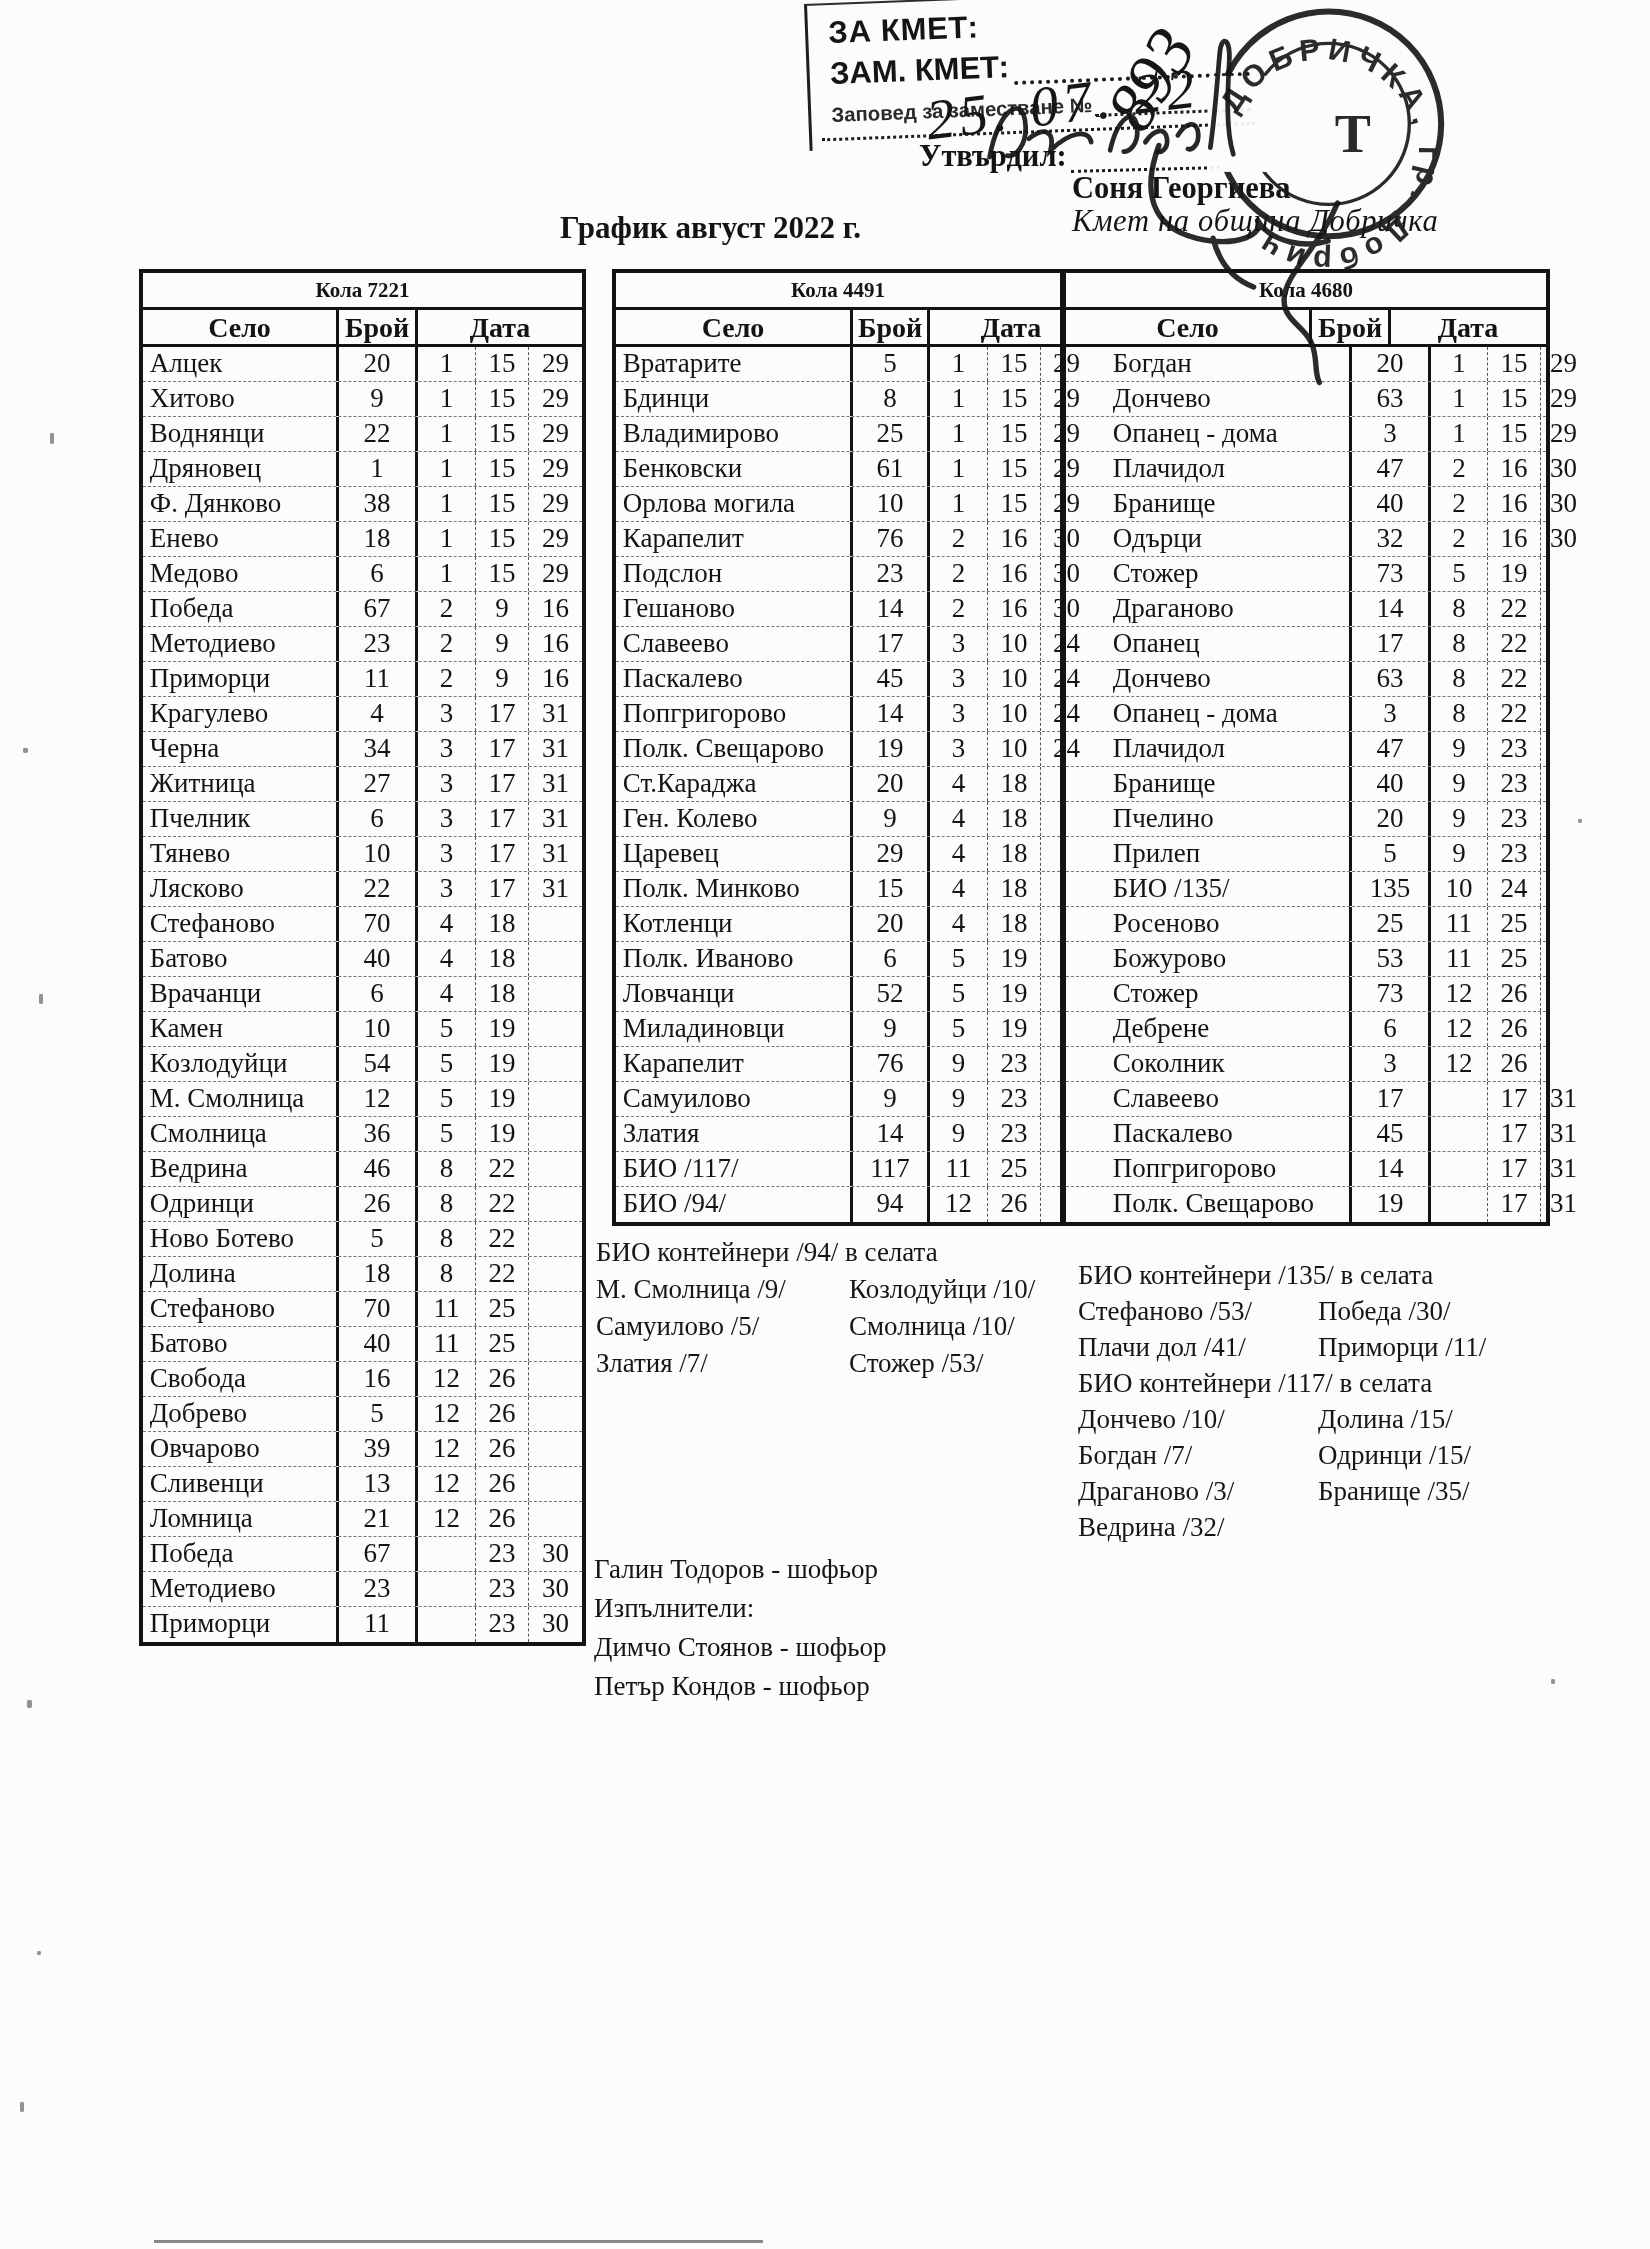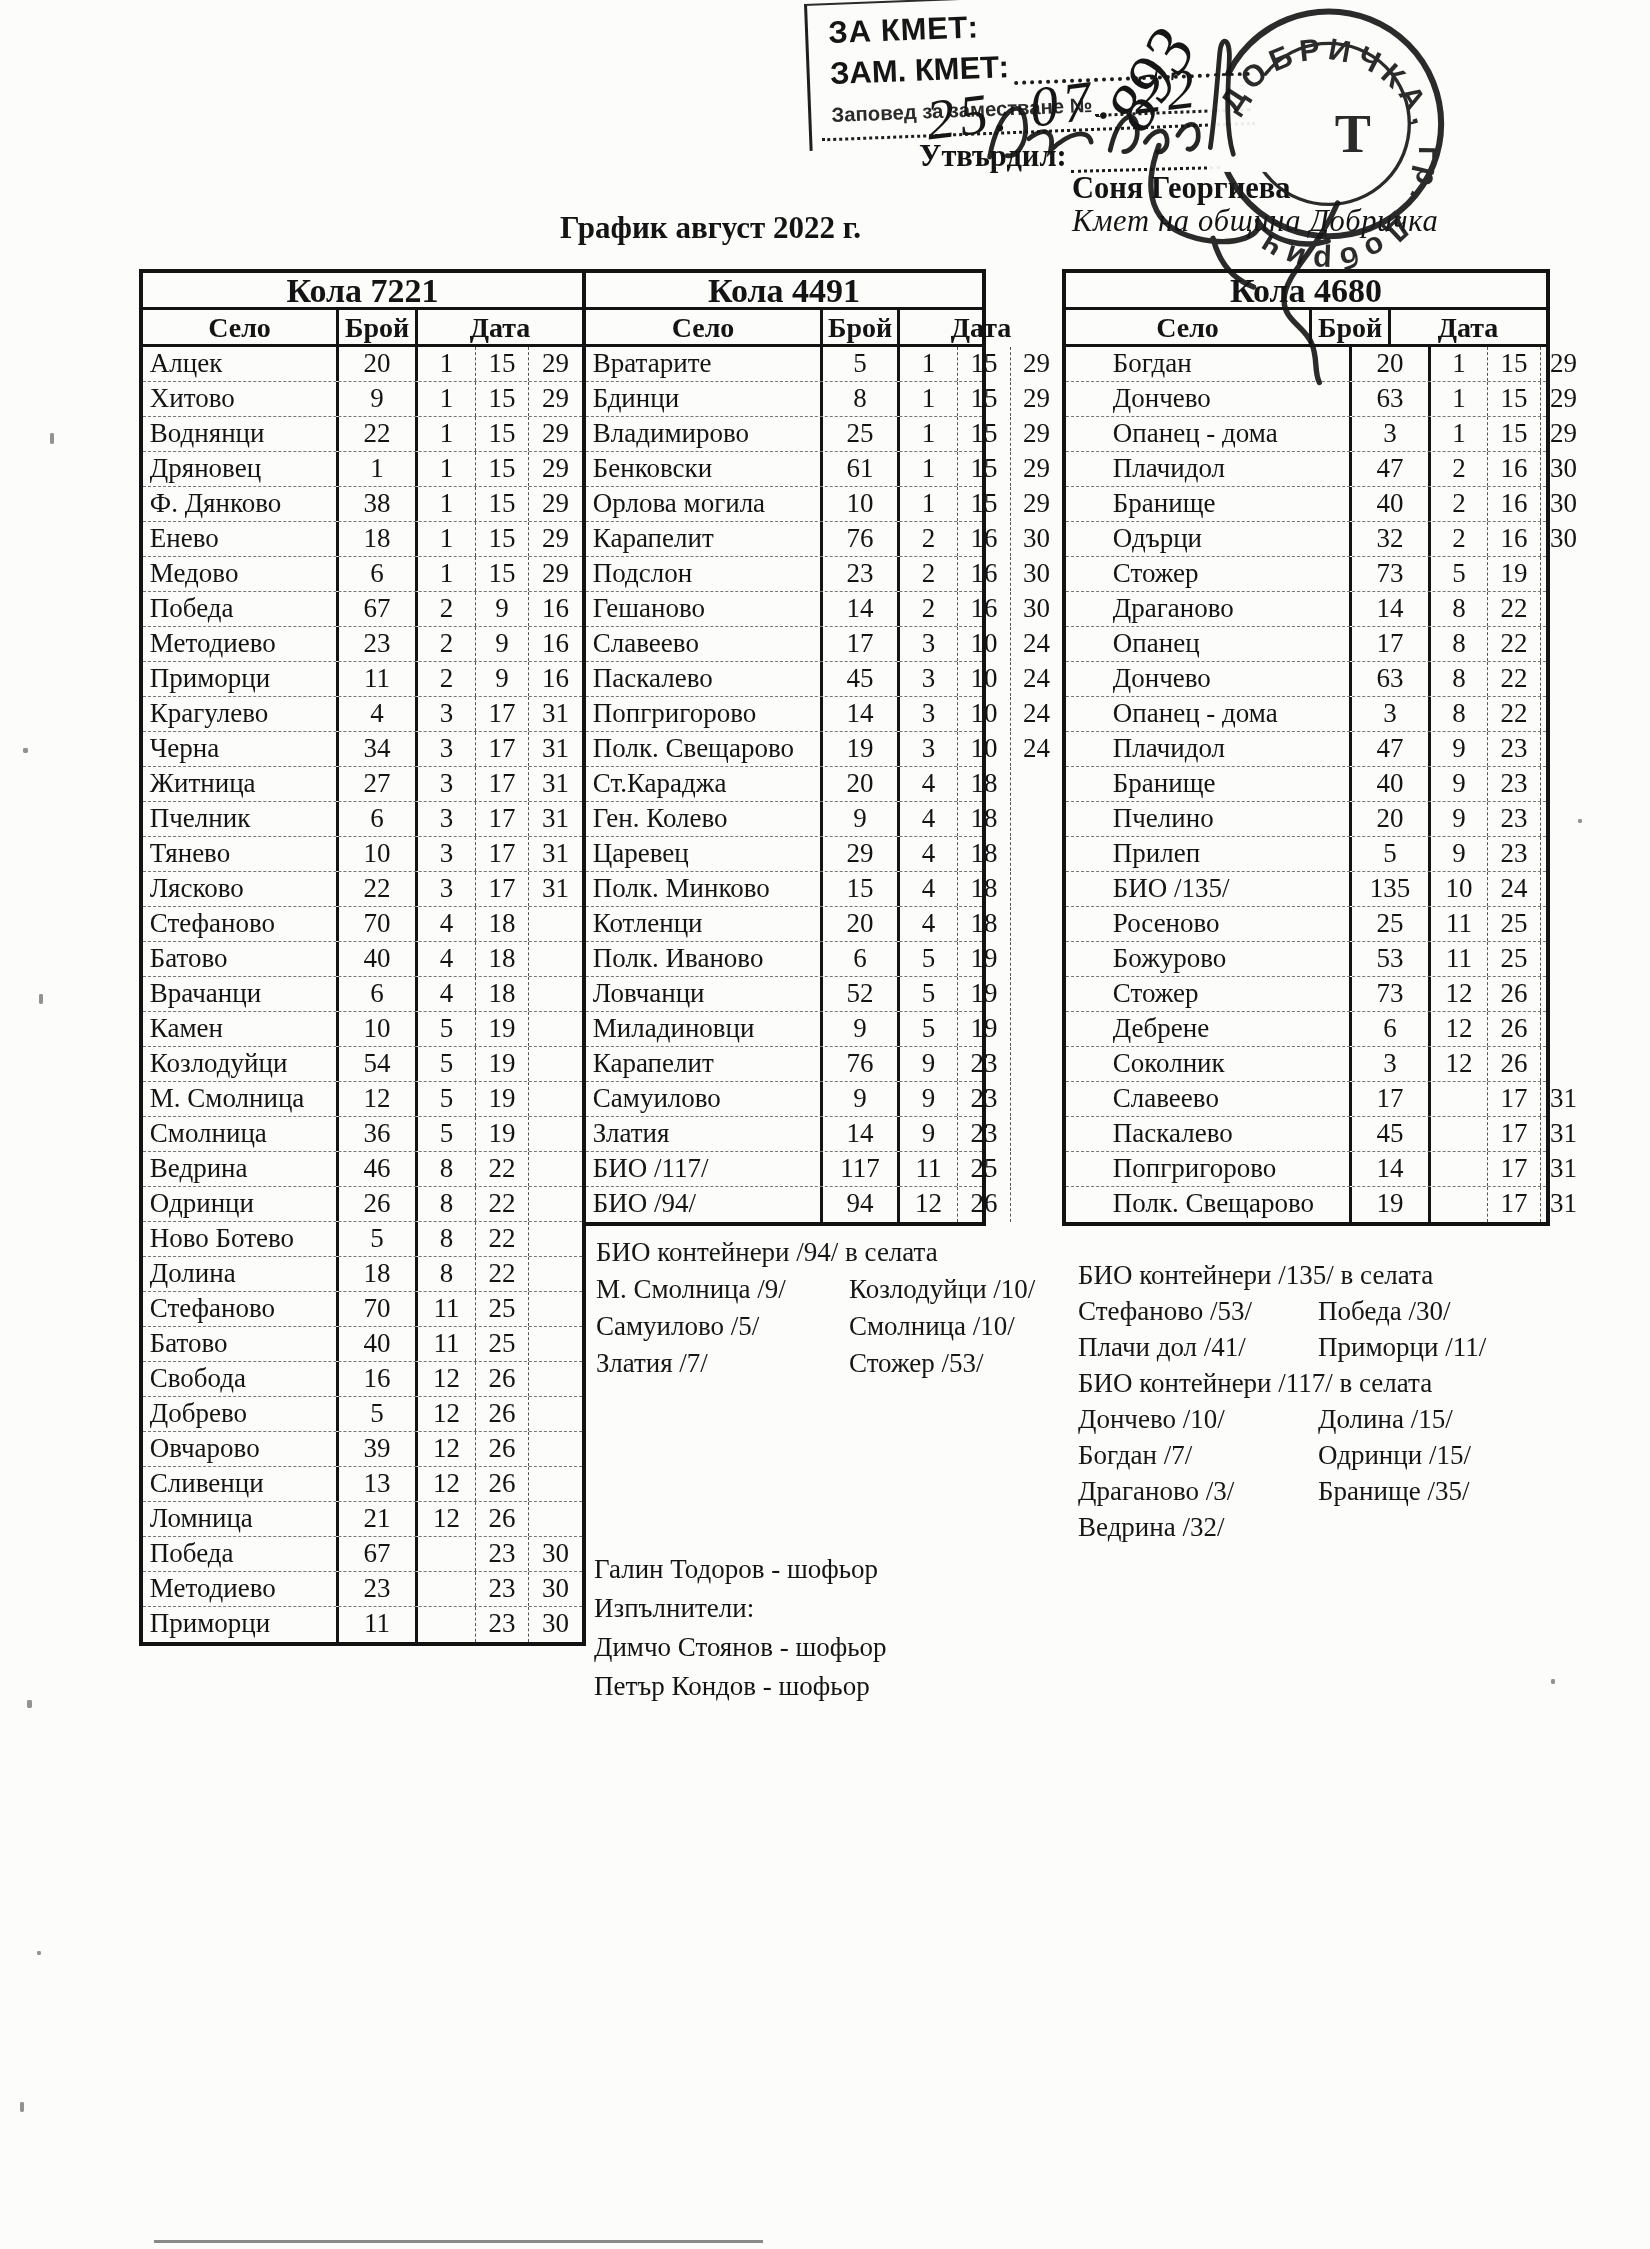--- a/index.html
+++ b/index.html
@@ -21,34 +21,34 @@
   .sb-line3{left:20.3px;top:99px;width:420px;display:flex;align-items:flex-end;font-family:"Liberation Sans","DejaVu Sans",sans-serif;font-weight:bold;font-size:20.3px;color:#2a2a2a;}
   .sb-line3 .dots{flex:1;border-bottom:3.4px dotted #1c1c1c;height:17.6px;margin-left:2.7px;}
   .sb-bottomdots{left:9.5px;top:133px;width:433px;border-bottom:3.4px dotted #1c1c1c;height:0;}
   .utv-dots{left:1071px;top:168px;width:149px;border-bottom:3.4px dotted #1c1c1c;height:0;transform:rotate(-1.5deg);}
   .utvardil{left:919px;top:139px;font-weight:bold;font-size:30.5px;}
   .approver{left:1072px;top:171px;font-weight:bold;font-size:30.5px;}
   .approver-title{left:1072px;top:204px;font-style:italic;font-size:30.5px;letter-spacing:0.7px;}
   .doc-title{left:560px;top:210px;font-weight:bold;font-size:31px;}
   
   .group{border:4.1px solid #131313;box-sizing:border-box;background:transparent;}
-  .g-title{height:37px;border-bottom:3.4px solid #131313;font-weight:bold;font-size:34px;text-align:center;line-height:35px;box-sizing:border-box;}
+  .g-title{height:37px;border-bottom:3.4px solid #131313;font-weight:bold;font-size:21px;text-align:center;line-height:35px;box-sizing:border-box;}
   .g-head{display:grid;height:37px;border-bottom:3.4px solid #131313;font-weight:bold;font-size:28px;text-align:center;box-sizing:border-box;}
   .g-head .hc{border-right:3.4px solid #131313;line-height:35px;box-sizing:border-box;overflow:hidden;text-align:center;}
   .g-head .hc:last-child{border-right:none;}
   .g-body .row{display:grid;height:35px;border-bottom:1.4px dashed #767676;font-size:27px;line-height:33px;box-sizing:border-box;}
   .g-body .row:last-child{border-bottom:none;}
   .g-body .cv{padding-left:6.8px;border-right:3.4px solid #131313;white-space:nowrap;overflow:hidden;box-sizing:border-box;}
   .g-body .cn{text-align:center;border-right:3.4px solid #131313;box-sizing:border-box;}
   .g-body .cd{text-align:center;border-right:1.4px dashed #555;box-sizing:border-box;}
   .g-body .cd3{text-align:center;box-sizing:border-box;}
   .g1{left:139px;top:269px;width:447px;}
   .g1 .g-head{grid-template-columns:196px 79px 164px;}
   .g1 .row{grid-template-columns:196px 79px 58px 53px 53px;}
-  .g2{left:582px;top:269px;width:404px;}
+  .g2{left:612px;top:269px;width:452px;}
   .g2 .g-head{grid-template-columns:237px 77px 162px;}
   .g2 .row{grid-template-columns:237px 77px 58px 53px 51px;}
   .g3{left:1062px;top:269px;width:488px;}
   .g3 .g-head{grid-template-columns:246px 79px 154px;}
   .g3 .row{grid-template-columns:246px 79px 57px 53px 45px;padding-left:40px;}
   
   .note{font-size:27px;color:#161616;}
   .note .nline{height:37px;line-height:35px;white-space:nowrap;}
   .note .pair{display:grid;height:37px;line-height:35px;white-space:nowrap;}
   .note-mid{left:596px;top:1235px;width:467px;}

